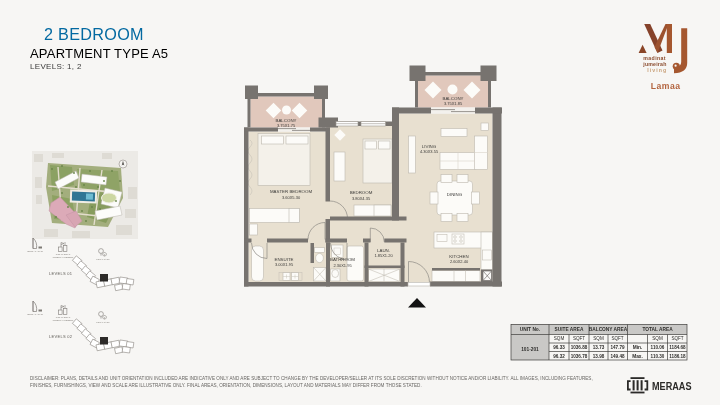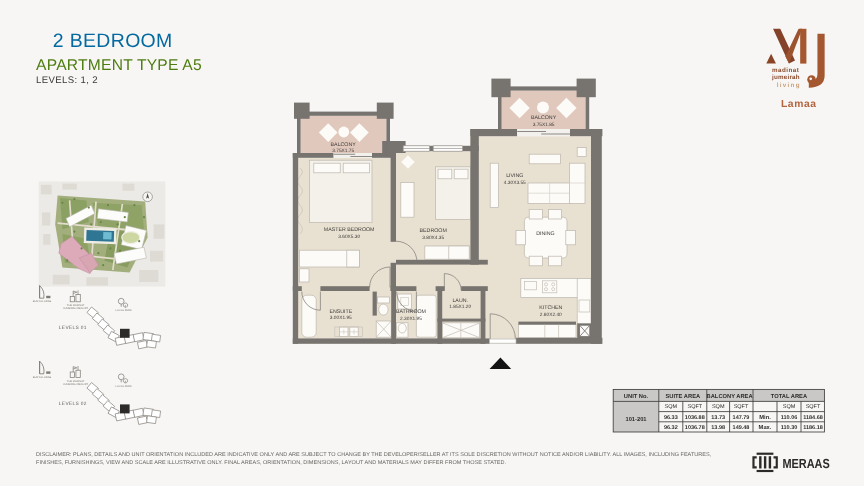--- a/index.html
+++ b/index.html
@@ -4,21 +4,21 @@
 <style>
   html,body{margin:0;padding:0;}
   body{width:720px;height:405px;background:#f7f6f4;font-family:"Liberation Sans",sans-serif;position:relative;overflow:hidden;}
   .abs{position:absolute;}
 </style>
 </head>
 <body>
 
 <div class="abs" style="left:30px;top:24.5px;font-size:16.2px;font-weight:normal;letter-spacing:0.3px;color:#0369a1;margin-left:14px;">2 BEDROOM</div>
 
-<div class="abs" style="left:30px;top:45.5px;font-size:13px;color:#4d7c0f;letter-spacing:0.2px;">APARTMENT TYPE A5</div>
+<div class="abs" style="left:30px;top:45.5px;font-size:13px;color:#000000;letter-spacing:0.2px;">APARTMENT TYPE A5</div>
 
 <div class="abs" style="left:30px;top:61.5px;font-size:8px;color:#3a3a3a;letter-spacing:0.3px;text-align:center;">LEVELS: 1, 2</div>
 
 <svg class="abs" style="left:630px;top:15px;" width="70" height="80" viewBox="630 15 70 80">
 
   <path d="M644.2,24 L650.2,24 L662.5,50.5 L657.5,53 Z" fill="#85422a"></path>
 
   <path d="M657.5,53 L654.5,47 L665.5,24 L668.5,24 Z" fill="#9c522f"></path>
 
   <path d="M666.8,24 L672,24 L672,53 L666.8,53 Z" fill="#a5572f"></path>

